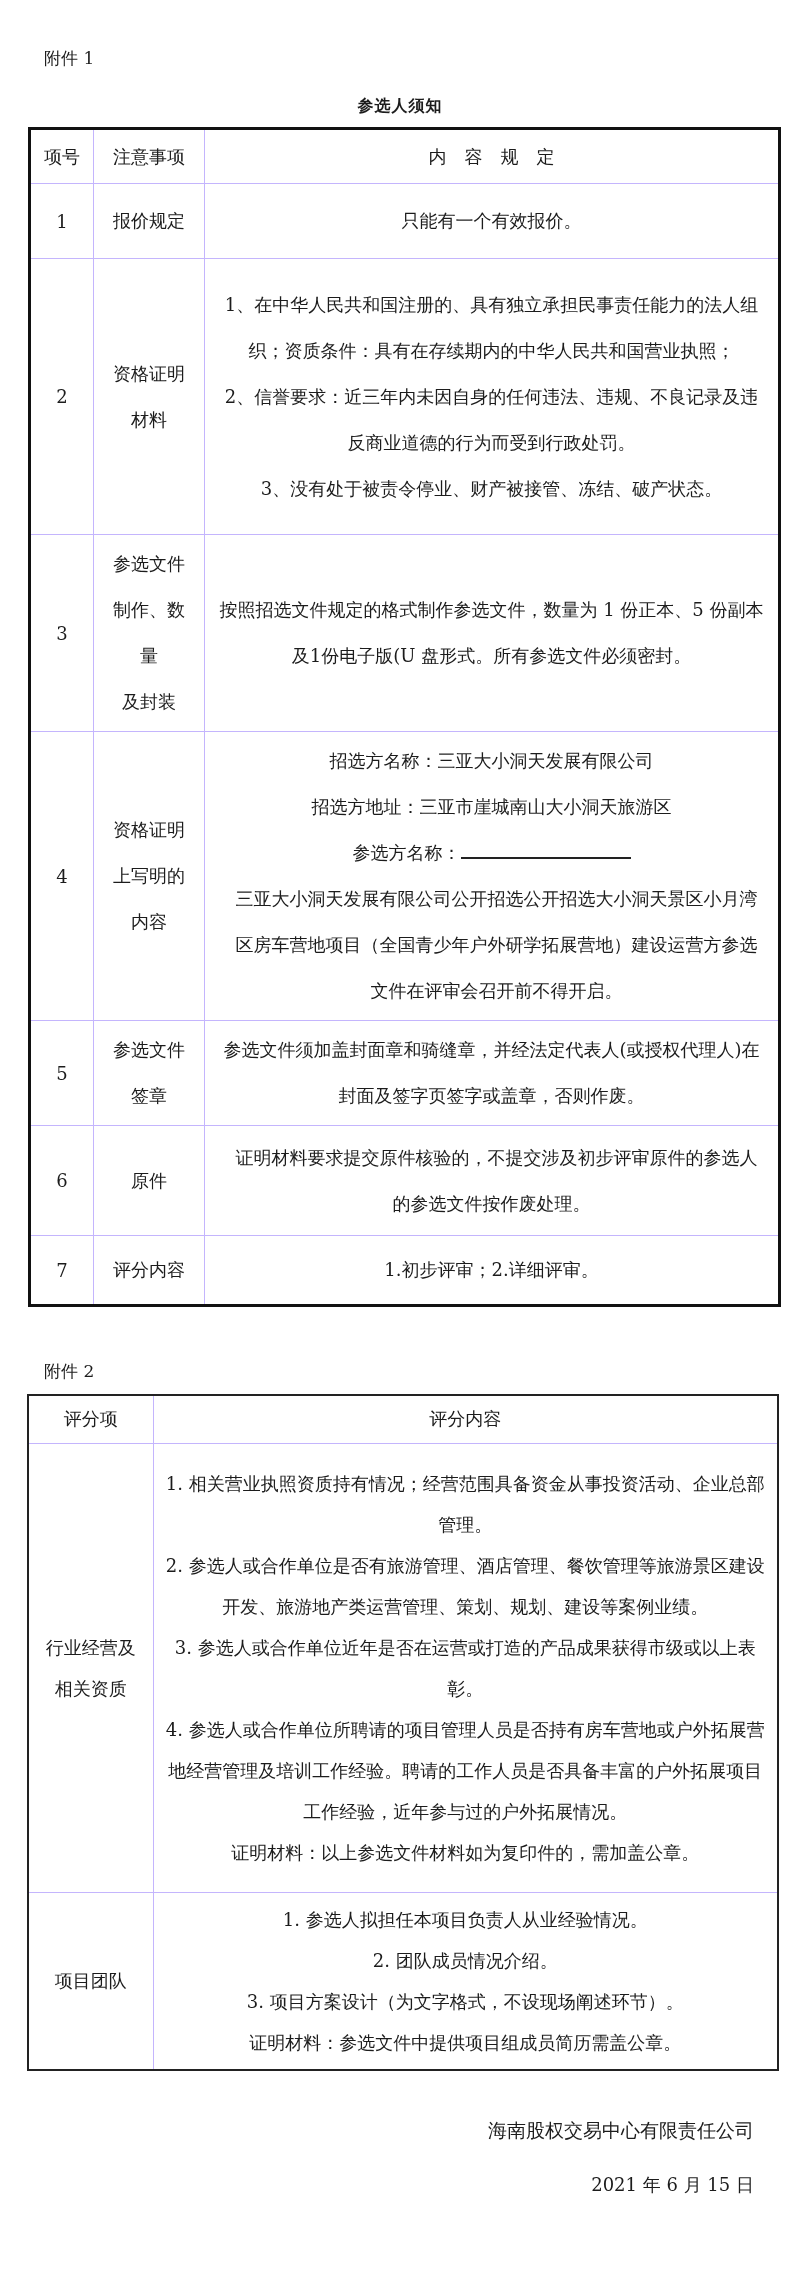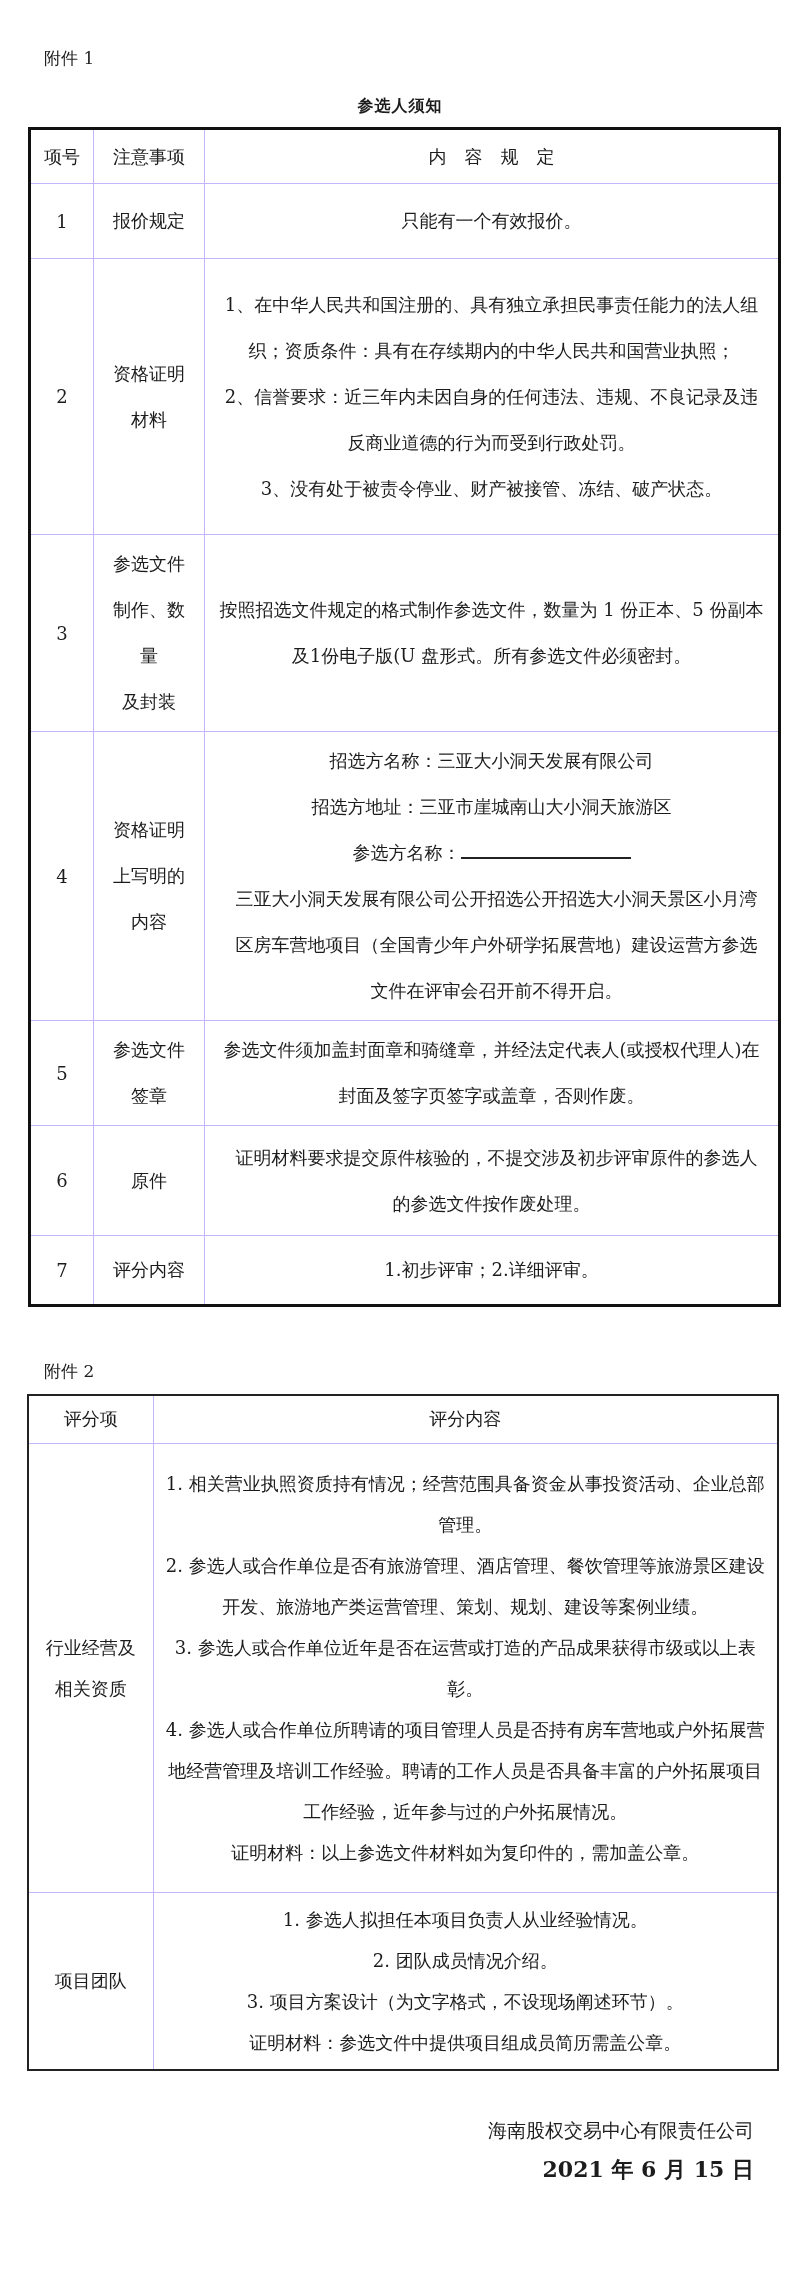--- a/index.html
+++ b/index.html
@@ -68,21 +68,21 @@
     border-bottom:2px solid #222222;
     height:14px;
   }
   .footer{
     position:absolute;
     right:46px;
     top:2118px;
     text-align:right;
   }
   .footer .company{font-size:19px;line-height:24px;}
-  .footer .date{font-size:22px;line-height:24px;margin-top:15px;font-weight:bold;}
+  .footer .date{font-size:18px;line-height:24px;margin-top:31px;}
 </style>
 </head>
 <body>
 
 <div class="page">
 
   <div class="attach-label first">附件 1</div>
   <h1 class="doc-title">参选人须知</h1>
 
   <table class="doc-table t1">

